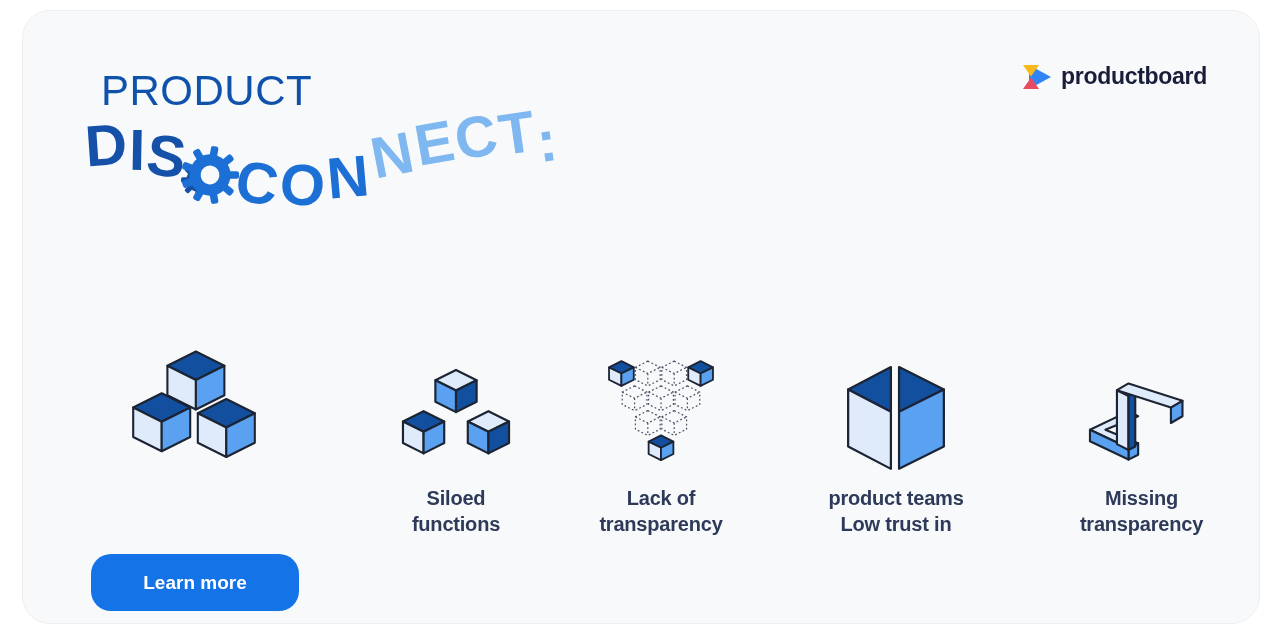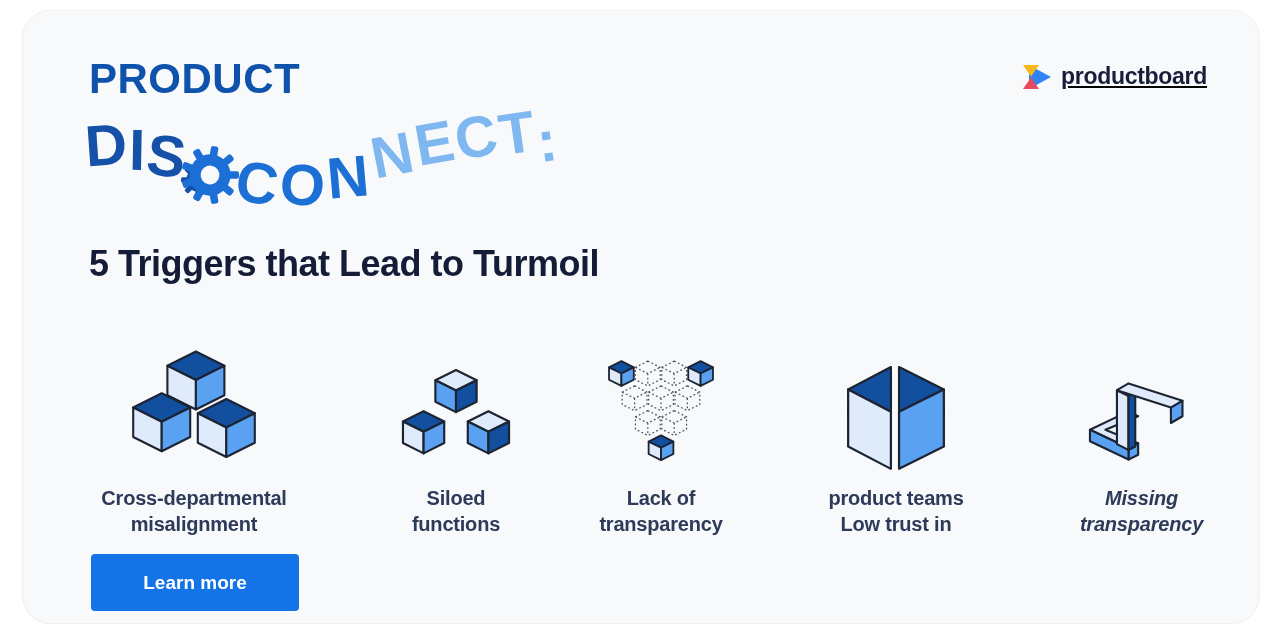--- a/index.html
+++ b/index.html
@@ -6,27 +6,27 @@
   body{
     width:1280px;height:640px;background:#ffffff;
     font-family:"Liberation Sans", sans-serif;
     position:relative;overflow:hidden;
   }
   .card{
     position:absolute;left:22px;top:10px;width:1236px;height:612px;
     background:#f8f9fa;border:1px solid #efefef;border-radius:28px;
   }
   
-  .brand{position:absolute;top:52px;right:52px;display:flex;align-items:center;gap:9px;text-decoration:underline;}
+  .brand{position:absolute;top:52px;right:52px;display:flex;align-items:center;gap:9px;}
   .brand svg{display:block;}
   .brand .wordmark{font-size:23px;font-weight:700;color:#191d3a;letter-spacing:-0.3px;}
   
   .title1{
-    position:absolute;left:66px;top:44px;margin:0;
-    font-size:42px;font-weight:700;color:#0e52ac;letter-spacing:0.5px;
+    position:absolute;left:66px;top:44px;margin:12px;
+    font-size:42px;font-weight:400;color:#0e52ac;letter-spacing:0.5px;
   }
   .title2{
     position:absolute;left:62px;top:86px;height:160px;white-space:nowrap;
     font-size:58px;font-weight:800;line-height:1;
   }
   .title2 .lt{display:inline-block;position:relative;z-index:2;margin-right:2px;}
   .title2 .dark{color:#1550a9;}
   .title2 .mid{color:#1c6fd4;}
   .title2 .light{color:#7fb7f0;}
   .title2 svg.gear-big{display:inline-block;position:relative;z-index:1;width:60px;height:60px;margin:0 -4px 0 -8px;}
@@ -49,28 +49,28 @@
   }
   
   .col{position:absolute;top:322px;display:flex;flex-direction:column;align-items:center;}
   .col .icon-box{height:142px;display:flex;align-items:flex-end;justify-content:center;}
   .col .label{margin-top:10px;text-align:center;font-size:20px;font-weight:700;
     line-height:26px;color:#2e3a59;letter-spacing:-0.2px;}
   .c1{left:41px;width:260px;}
   .c2{left:338px;width:190px;}
   .c3{left:543px;width:190px;}
   .c4{left:763px;width:220px;}
-  .c5{left:1006px;width:225px;font-style:italic;}
+  .c5{left:1006px;width:225px;}
   .iso{stroke:#1c2433;stroke-width:2.2;stroke-linejoin:round;}
   .fL{fill:#dfebfa;} .fM{fill:#5aa2f1;} .fD{fill:#12509f;}
   .dot{fill:none;stroke:#4a5063;stroke-width:1.5;stroke-dasharray:2.2 2.8;stroke-linejoin:round;}
   
   .cta{
     position:absolute;left:68px;top:543px;width:208px;height:57px;
-    background:#1573e8;border:none;border-radius:4px;cursor:pointer;
+    background:#1573e8;border:none;border-radius:20px;cursor:pointer;
     color:#ffffff;font-family:"Liberation Sans", sans-serif;
     font-size:19px;font-weight:600;
   }
 </style>
 </head>
 <body>
 
 <div class="card">
 
   <div class="brand">
@@ -110,42 +110,37 @@
         <rect x="28" y="1" width="8" height="14" rx="2.5" transform="rotate(160 32 32)"></rect>
         <rect x="28" y="1" width="8" height="14" rx="2.5" transform="rotate(200 32 32)"></rect>
         <rect x="28" y="1" width="8" height="14" rx="2.5" transform="rotate(240 32 32)"></rect>
         <rect x="28" y="1" width="8" height="14" rx="2.5" transform="rotate(280 32 32)"></rect>
         <rect x="28" y="1" width="8" height="14" rx="2.5" transform="rotate(320 32 32)"></rect>
       </g>
     </g>
     <circle cx="32" cy="32" r="10" fill="#f8f9fa"></circle>
   </svg><span class="lt mid li4">C</span><span class="lt mid li5">O</span><span class="lt mid li6">N</span><span class="lt light li7">N</span><span class="lt light li8">E</span><span class="lt light li9">C</span><span class="lt light li10">T</span><span class="lt light li11">:</span></div>
 
-  <h2 class="subtitle">5 Triggers that Lead to Turmoil</h2>
 
   <div class="col c1">
     <div class="icon-box">
       <svg width="152" height="133" viewBox="0 0 160 140">
         <g class="iso">
           <polygon class="fD" points="82,10 112,25 82,40 52,25"></polygon>
           <polygon class="fL" points="52,25 82,40 82,71 52,56"></polygon>
           <polygon class="fM" points="112,25 82,40 82,71 112,56"></polygon>
           <polygon class="fD" points="46,54 76,69 46,84 16,69"></polygon>
           <polygon class="fL" points="16,69 46,84 46,115 16,100"></polygon>
           <polygon class="fM" points="76,69 46,84 46,115 76,100"></polygon>
           <polygon class="fD" points="114,60 144,75 114,90 84,75"></polygon>
           <polygon class="fL" points="84,75 114,90 114,121 84,106"></polygon>
           <polygon class="fM" points="144,75 114,90 114,121 144,106"></polygon>
         </g>
       </svg>
     </div>
-    <div class="label">
-      <div>Cross-departmental</div>
-      <div>misalignment</div>
-    </div>
   </div>
 
   <div class="col c3">
     <div class="icon-box">
       <svg width="124" height="132" viewBox="0 0 150 160">
         <path class="dot" d="M59,22 L74,29.5 L74,44.5 L59,52 L44,44.5 L44,29.5 Z M44,29.5 L59,37 L74,29.5 M59,37 L59,52"></path>
         <path class="dot" d="M91,22 L106,29.5 L106,44.5 L91,52 L76,44.5 L76,29.5 Z M76,29.5 L91,37 L106,29.5 M91,37 L91,52"></path>
         <path class="dot" d="M43,52 L58,59.5 L58,74.5 L43,82 L28,74.5 L28,59.5 Z M28,59.5 L43,67 L58,59.5 M43,67 L43,82"></path>
         <path class="dot" d="M75,52 L90,59.5 L90,74.5 L75,82 L60,74.5 L60,59.5 Z M60,59.5 L75,67 L90,59.5 M75,67 L75,82"></path>
         <path class="dot" d="M107,52 L122,59.5 L122,74.5 L107,82 L92,74.5 L92,59.5 Z M92,59.5 L107,67 L122,59.5 M107,67 L107,82"></path>

